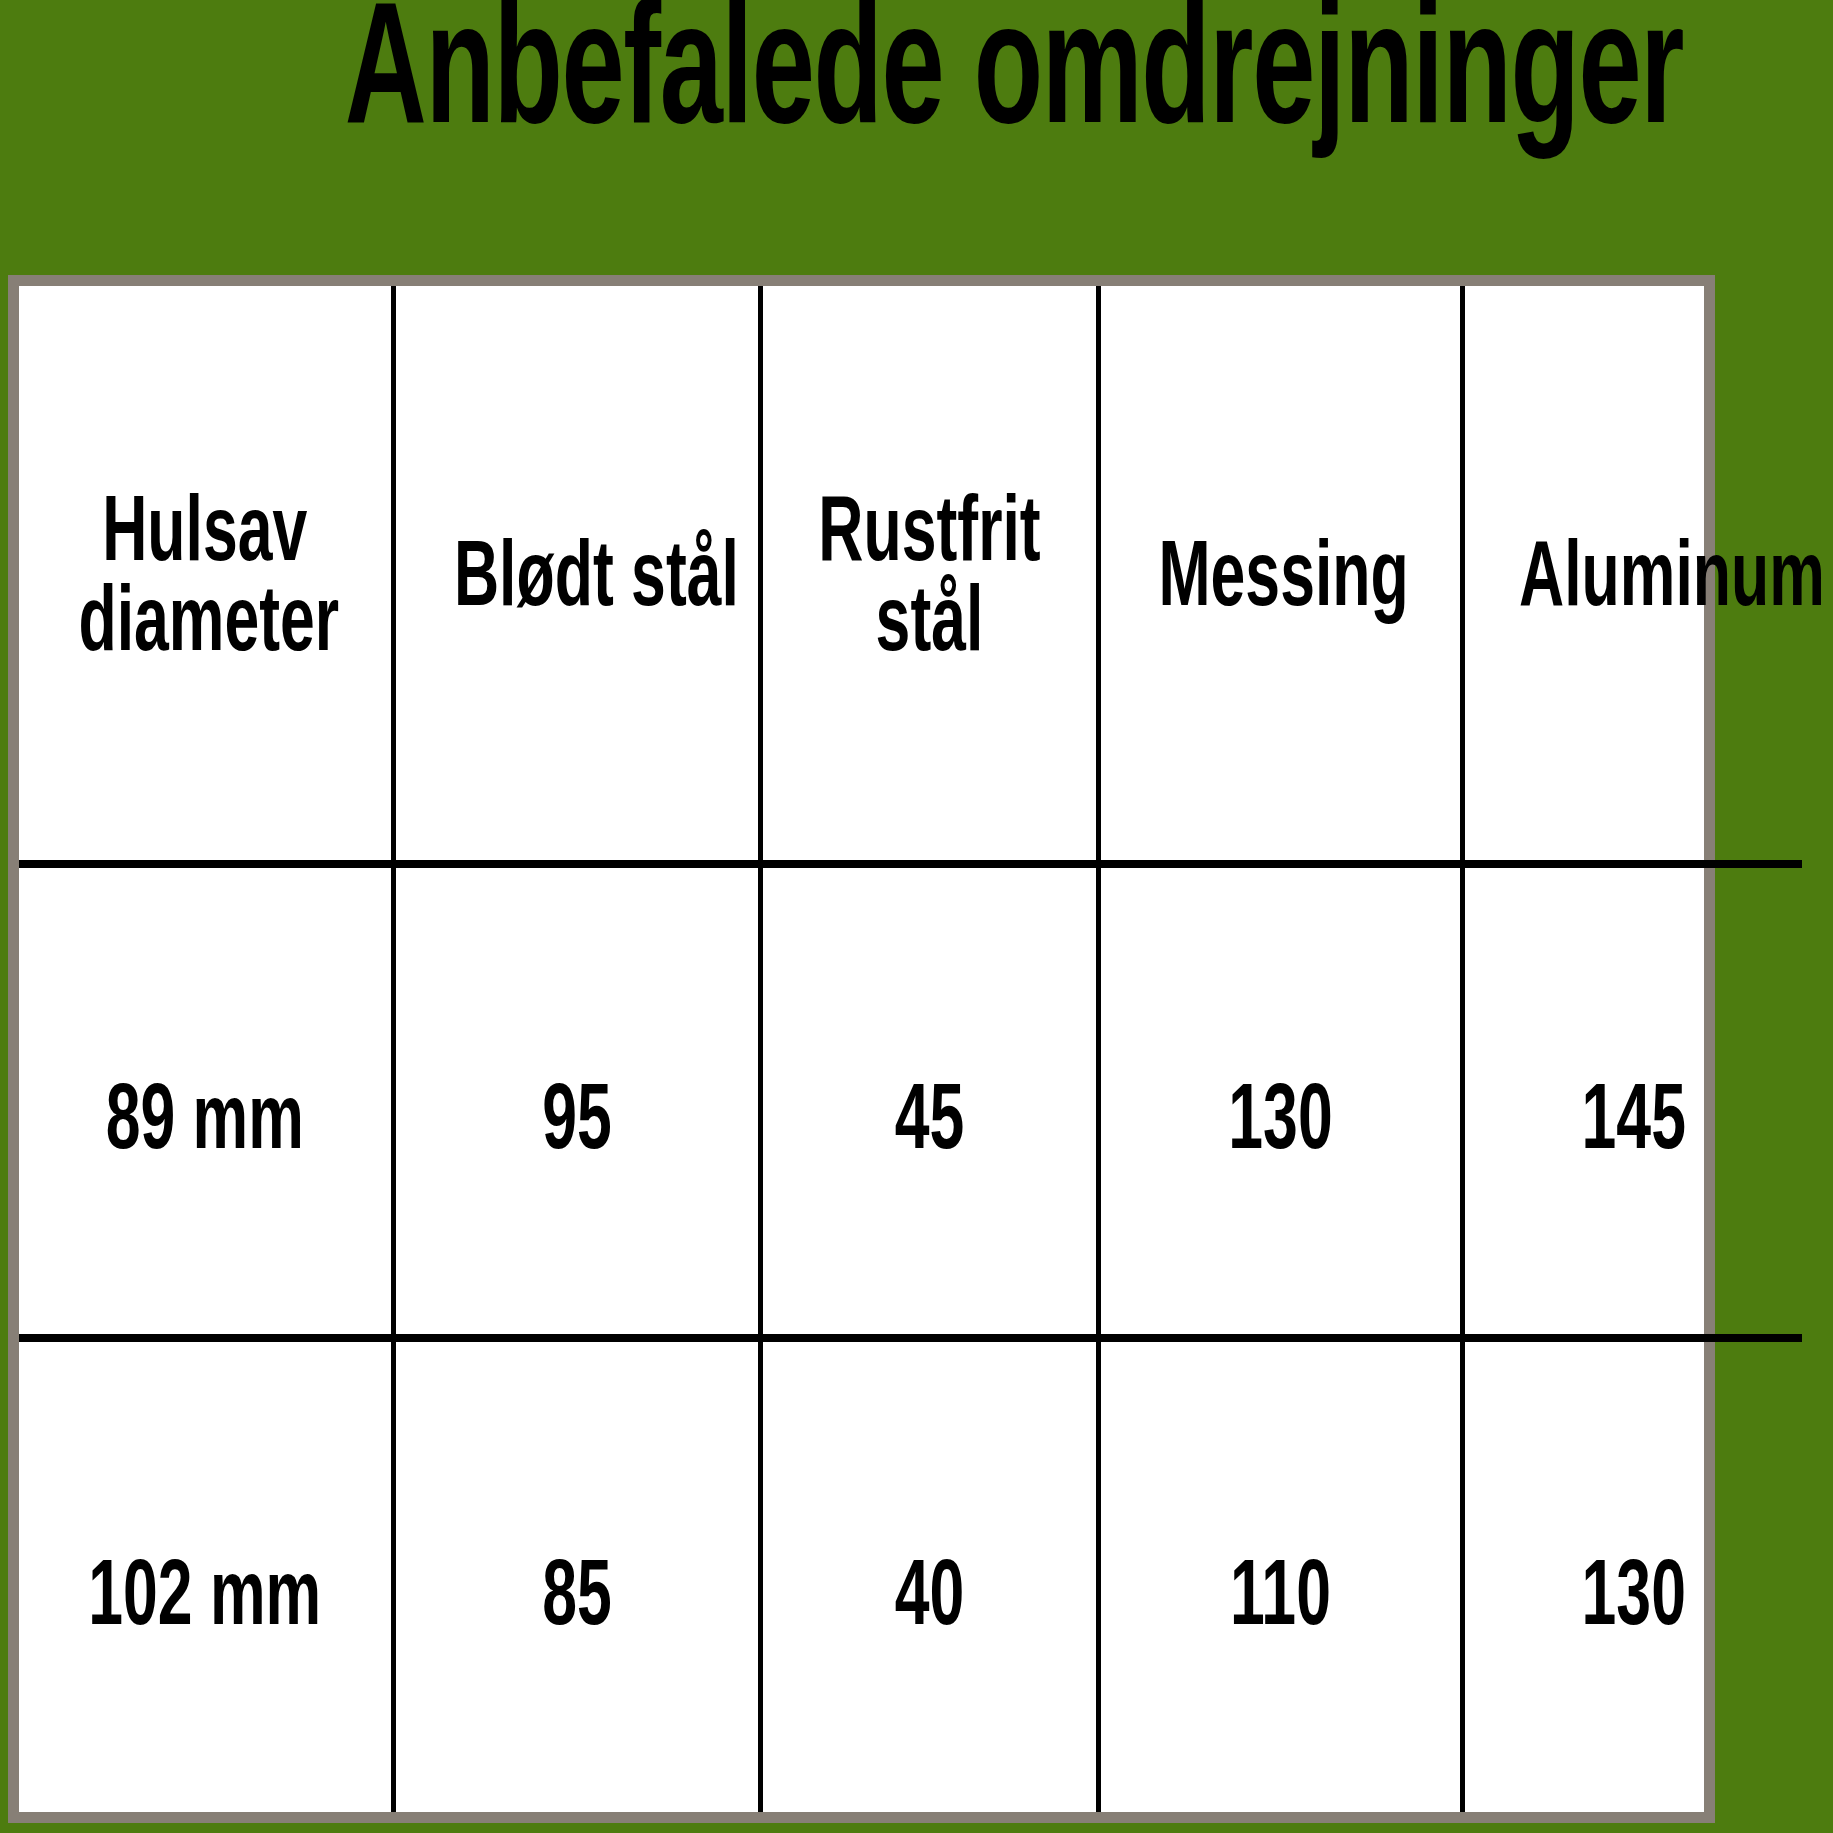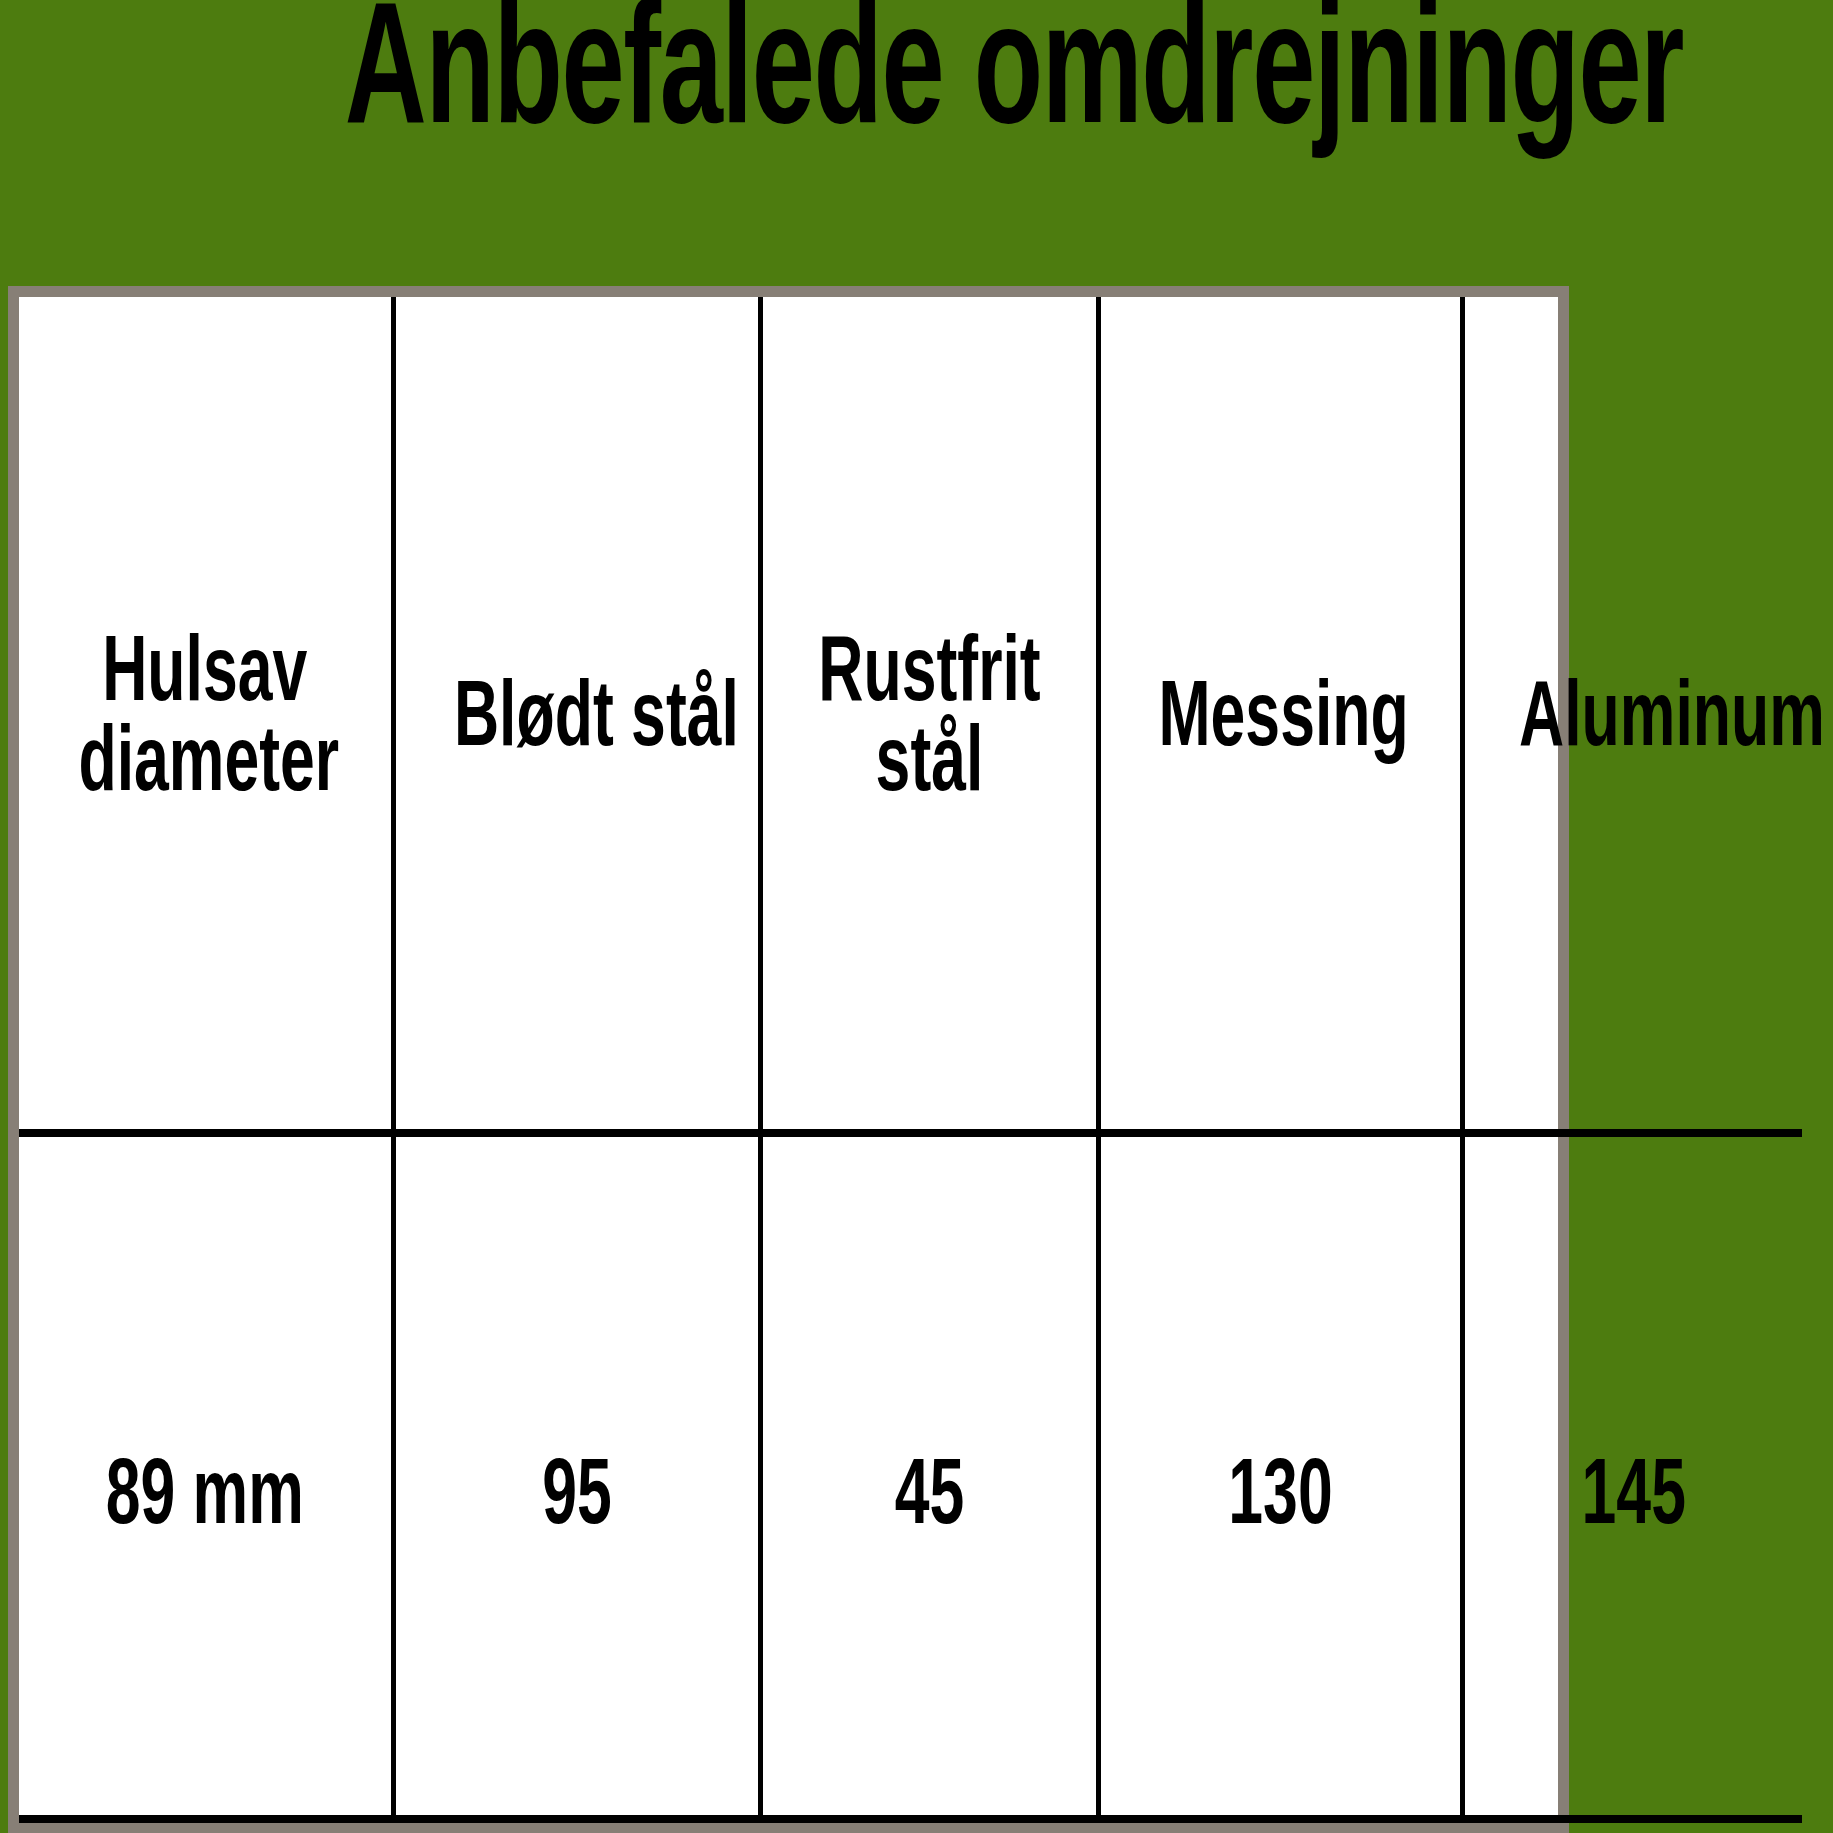--- a/index.html
+++ b/index.html
@@ -36,26 +36,25 @@
     display: inline-block;
     transform: scaleX(0.66);
     transform-origin: 50% 50%;
     letter-spacing: -2px;
   }
   
   .frame {
     position: absolute;
     left: 8px;
     top: 275px;
-    width: 1561px;
+    width: 1707px;
     height: 1548px;
     border: 11px solid #877f76;
     box-sizing: border-box;
     background: #ffffff;
-    margin-top: 11px;
   }
   table.rpm {
     width: 100%;
     height: 100%;
     border-collapse: collapse;
     table-layout: fixed;
   }
   th, td {
     border-right: 5px solid #000000;
     border-bottom: 8px solid #000000;
@@ -137,17 +136,34 @@
           <td>
               <div class="cnd">45</div>
             </td>
           <td>
               <div class="cnd">130</div>
             </td>
           <td>
               <div class="cnd">145</div>
             </td>
         </tr>
+        <tr class="data-row last-row">
+          <td>
+              <div class="cnd">102 mm</div>
+            </td>
+          <td>
+              <div class="cnd">85</div>
+            </td>
+          <td>
+              <div class="cnd">40</div>
+            </td>
+          <td>
+              <div class="cnd">110</div>
+            </td>
+          <td>
+              <div class="cnd">130</div>
+            </td>
+        </tr>
       </tbody>
     </table>
   </div>
 
 </div>
 
 </body></html>

